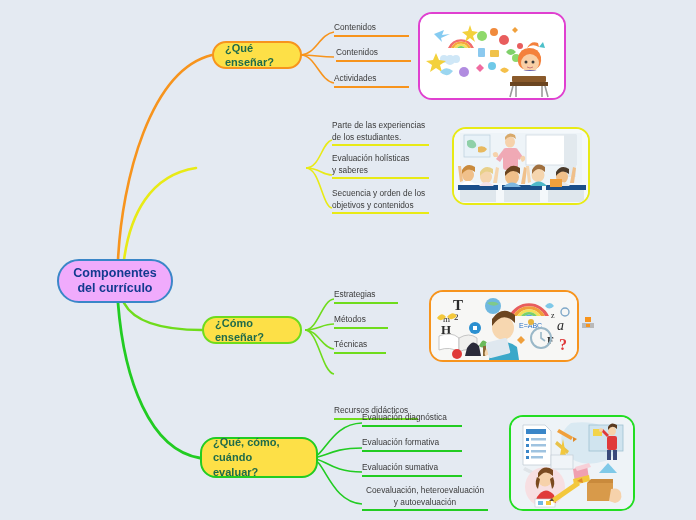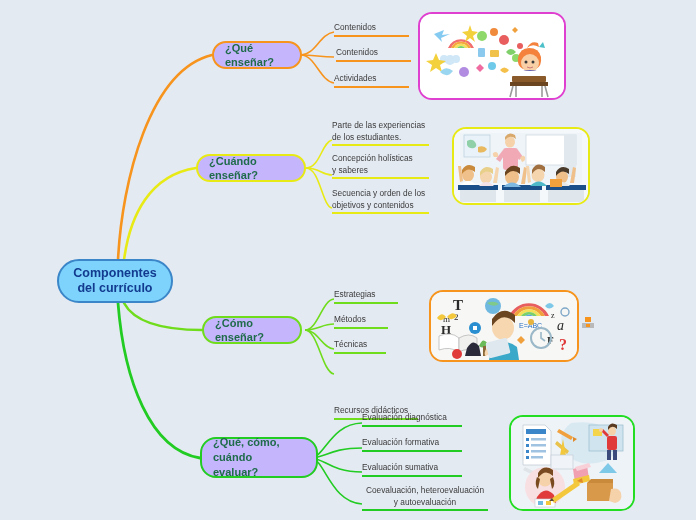--- a/index.html
+++ b/index.html
@@ -30,37 +30,37 @@
 
   
   .root-node {
     position: absolute;
     left: 57px;
     top: 259px;
     width: 116px;
     height: 44px;
     border: 2px solid #3a86c8;
     border-radius: 22px;
-    background: #7dd3fc;
+    background: #f0abfc;
     display: flex;
     align-items: center;
     justify-content: center;
     text-align: center;
     color: #123a8f;
     font-weight: bold;
     font-size: 12.5px;
     line-height: 15px;
     box-sizing: border-box;
     z-index: 5;
   }
 
   
   .branch-node {
     position: absolute;
-    background: #c4b5fd;
+    background: #fde047;
     border-width: 2px;
     border-style: solid;
     border-radius: 16px;
     display: flex;
     align-items: center;
     box-sizing: border-box;
     padding: 0 11px;
     font-weight: bold;
     font-size: 11px;
     line-height: 14px;
@@ -190,26 +190,23 @@
         <path d="M100,58 q10,-4 20,0 l2,12 l-24,0z" fill="#5f5fb5"></path>
         <rect x="92" y="62" width="34" height="6" rx="1" fill="#8a5a2b"></rect>
         <path d="M92,62 l34,0 l-4,-5 l-26,0z" fill="#ffffff"></path>
         <rect x="90" y="68" width="38" height="4" fill="#6b4520"></rect>
         <path d="M93,72 l-3,11 M125,72 l3,11" stroke="#9a9a9a" stroke-width="1.6"></path>
         <path d="M96,72 l0,11 M122,72 l0,11" stroke="#9a9a9a" stroke-width="1.6"></path>
       </g>
     </svg>
   </div>
 
-  <div class="branch-node" style="left:196px; top:154px; width:110px; height:28px; border-color:#e8ea16; color:#1f6b4a;">
-    <span>¿Cuándo enseñar?</span>
-  </div>
   <div class="leaf" style="left:332px; top:120px; width:97px; border-bottom-color:#e8ea16;">Parte de las experiencias
 de los estudiantes.</div>
-  <div class="leaf" style="left:332px; top:153px; width:97px; border-bottom-color:#e8ea16;">Concepción holísticas
+  <div class="leaf" style="left:332px; top:153px; width:97px; border-bottom-color:#e8ea16;">Evaluación holísticas
  y saberes</div>
   <div class="leaf" style="left:332px; top:188px; width:97px; border-bottom-color:#e8ea16;">Secuencia y orden de los
 objetivos y contenidos</div>
 
   <div class="img-card" style="left:452px; top:127px; width:138px; height:78px; border-color:#e8ea16;">
     <svg width="134" height="74" viewBox="0 0 134 74">
       <rect x="0" y="0" width="134" height="74" fill="#f4f8fb"></rect>
       <rect x="6" y="4" width="122" height="50" fill="#eef4f8"></rect>
 
       <rect x="10" y="6" width="26" height="22" fill="#e8f2f8" stroke="#b9cfdc" stroke-width="0.7"></rect>

